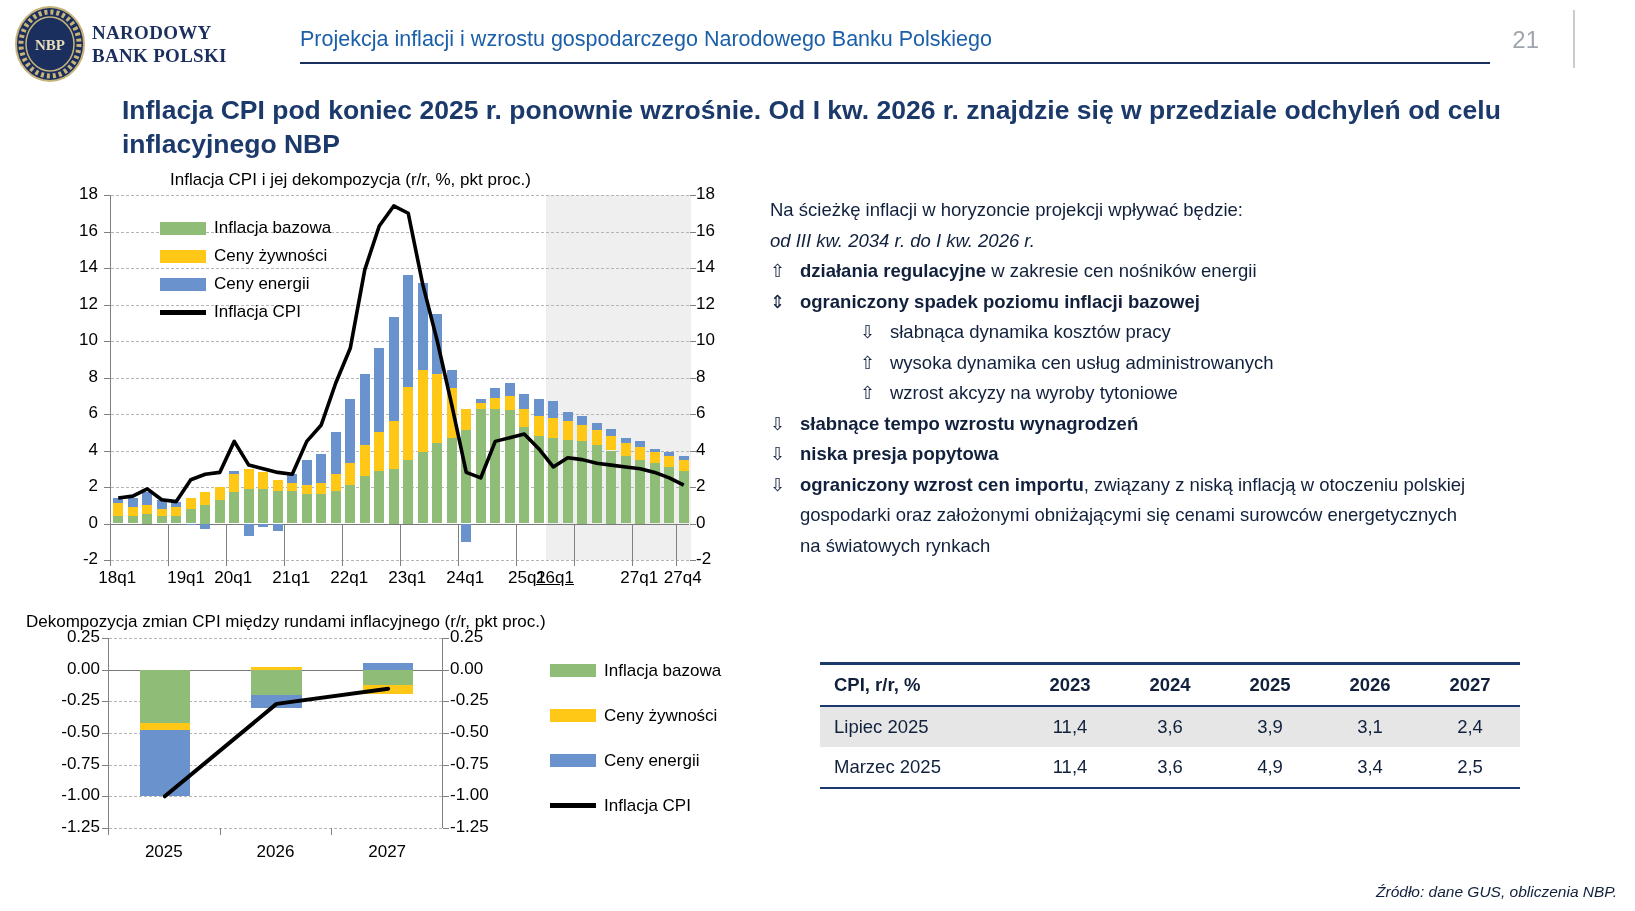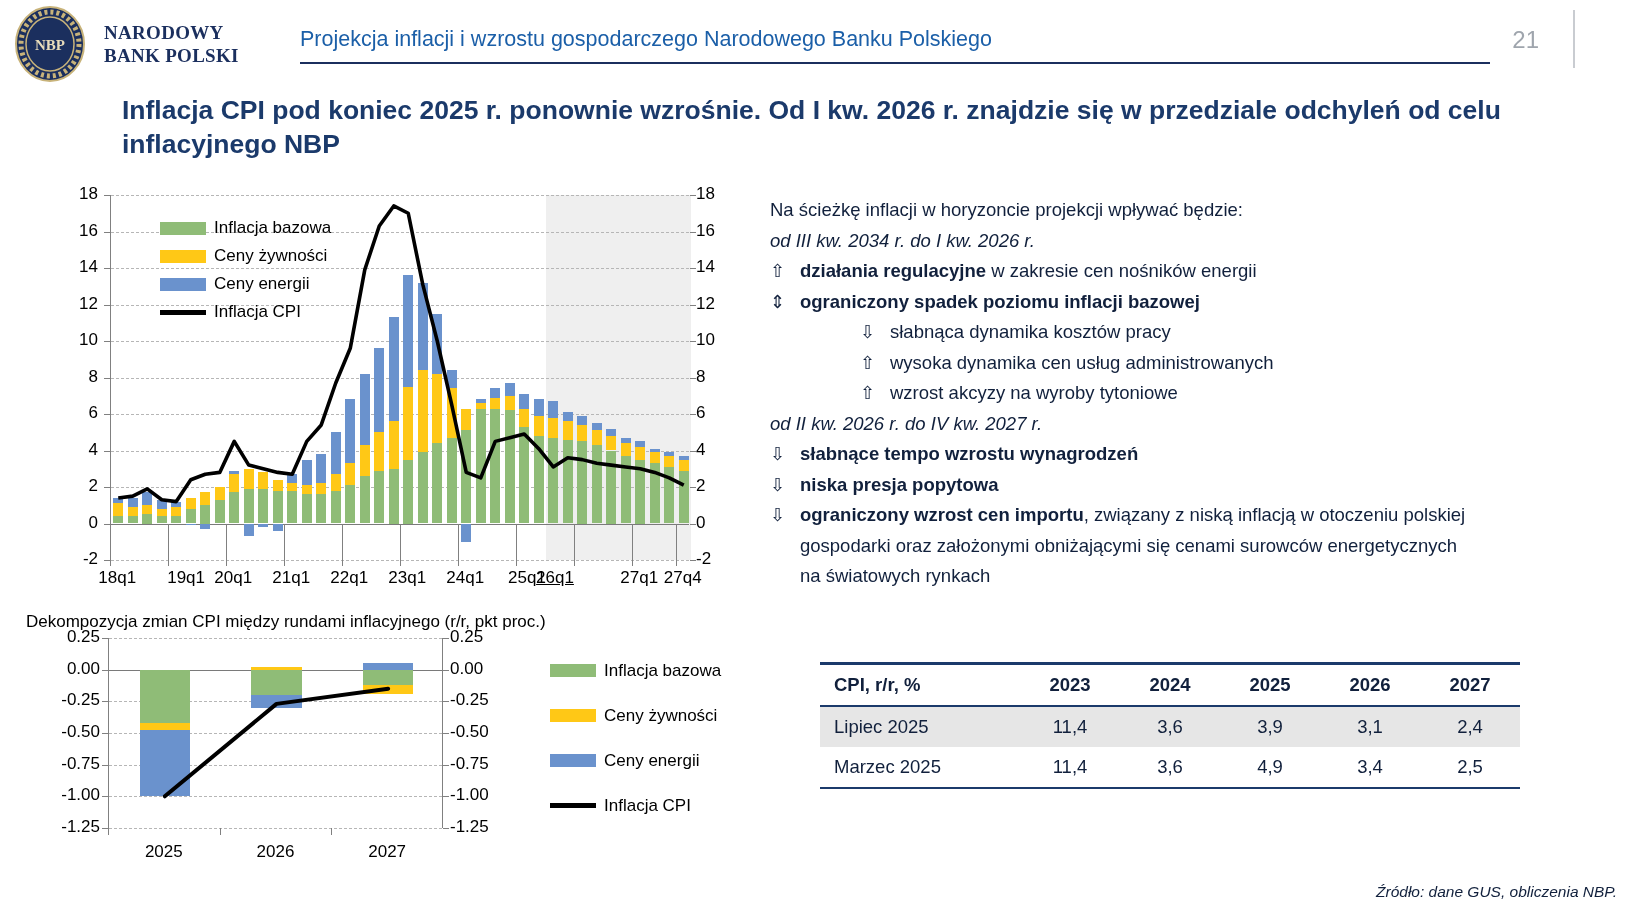--- a/index.html
+++ b/index.html
@@ -10,21 +10,21 @@
     font-family: "Liberation Sans", sans-serif;
     color: #1b2f5e;
     overflow: hidden;
     position: relative;
   }
 
   
   #header { position: absolute; left: 0; top: 0; width: 1635px; height: 88px; }
   #logo-block { position: absolute; left: 14px; top: 4px; width: 250px; height: 80px; display: flex; align-items: center; }
   #logo-seal { width: 72px; height: 78px; position: relative; flex: none; }
-  #logo-text { margin-left: 18px; font-family: "Liberation Serif", serif; font-weight: bold; font-size: 19px; line-height: 23px; color: #1b2f5e; letter-spacing: .3px; }
+  #logo-text { margin-left: 6px; font-family: "Liberation Serif", serif; font-weight: bold; font-size: 19px; line-height: 23px; color: #1b2f5e; letter-spacing: .3px; }
   #logo-text div { white-space: nowrap; }
 
   #header-title-wrap { position: absolute; left: 300px; top: 26px; width: 1190px; }
   #header-title { font-size: 21.5px; color: #1b5fa8; line-height: 26px; font-weight: normal; }
   #header-rule { position: absolute; left: 300px; top: 62px; width: 1190px; height: 2px; background: #1b2f5e; }
   #page-num { position: absolute; right: 96px; top: 26px; font-size: 24px; color: #9fa5ad; }
   #page-rule { position: absolute; right: 60px; top: 10px; width: 2px; height: 58px; background: #c9ccd1; }
 
   
   #slide-title {
@@ -112,20 +112,21 @@
     <div id="header-title">Projekcja inflacji i wzrostu gospodarczego Narodowego Banku Polskiego</div>
   </div>
   <div id="header-rule"></div>
   <div id="page-rule"></div>
   <div id="page-num">21</div>
 </div>
 
 <div id="slide-title">Inflacja CPI pod koniec 2025 r. ponownie wzrośnie. Od I kw. 2026 r. znajdzie się w przedziale odchyleń od celu inflacyjnego NBP</div>
 
 <div id="chart1">
+  <div id="chart1-title">Inflacja CPI i jej dekompozycja (r/r, %, pkt proc.)</div>
   <div class="plot" id="c1-plot">
     <div id="c1-proj" style="left: 435px; width: 145px; background: rgb(239, 239, 239);"></div>
   <div class="gridline" style="top: 365px;"></div>
       <div class="zeroline" style="top: 328.5px;"></div>
       <div class="gridline" style="top: 292px;"></div>
       <div class="gridline" style="top: 255.5px;"></div>
       <div class="gridline" style="top: 219px;"></div>
       <div class="gridline" style="top: 182.5px;"></div>
       <div class="gridline" style="top: 146px;"></div>
       <div class="gridline" style="top: 109.5px;"></div>
@@ -422,21 +423,20 @@
   </div>
 
 <div id="textblock">
     <div class="tline t-plain">Na ścieżkę inflacji w horyzoncie projekcji wpływać będzie:</div>
     <div class="tline t-ital">od III kw. 2034 r. do I kw. 2026 r.</div>
     <div class="tline t-ind1"><span class="arr">⇧</span><span class="bold">działania regulacyjne</span> w zakresie cen nośników energii</div>
     <div class="tline t-ind1"><span class="arr">⇕</span><span class="bold">ograniczony spadek poziomu inflacji bazowej</span></div>
     <div class="tline t-ind2"><span class="arr">⇩</span>słabnąca dynamika kosztów pracy</div>
     <div class="tline t-ind2"><span class="arr">⇧</span>wysoka dynamika cen usług administrowanych</div>
     <div class="tline t-ind2"><span class="arr">⇧</span>wzrost akcyzy na wyroby tytoniowe</div>
-    <div class="tline t-ital">od II kw. 2026 r. do IV kw. 2027 r.</div>
     <div class="tline t-ind1"><span class="arr">⇩</span><span class="bold">słabnące tempo wzrostu wynagrodzeń</span></div>
     <div class="tline t-ind1"><span class="arr">⇩</span><span class="bold">niska presja popytowa</span></div>
     <div class="tline t-ind1"><span class="arr">⇩</span><span class="bold">ograniczony wzrost cen importu</span>, związany z niską inflacją w otoczeniu polskiej</div>
     <div class="tline t-cont">gospodarki oraz założonymi obniżającymi się cenami surowców energetycznych</div>
     <div class="tline t-cont">na światowych rynkach</div>
   </div>
 
 <div id="chart2">
   <div id="chart2-title">Dekompozycja zmian CPI między rundami inflacyjnego (r/r, pkt proc.)</div>
   <div class="plot" id="c2-plot">

